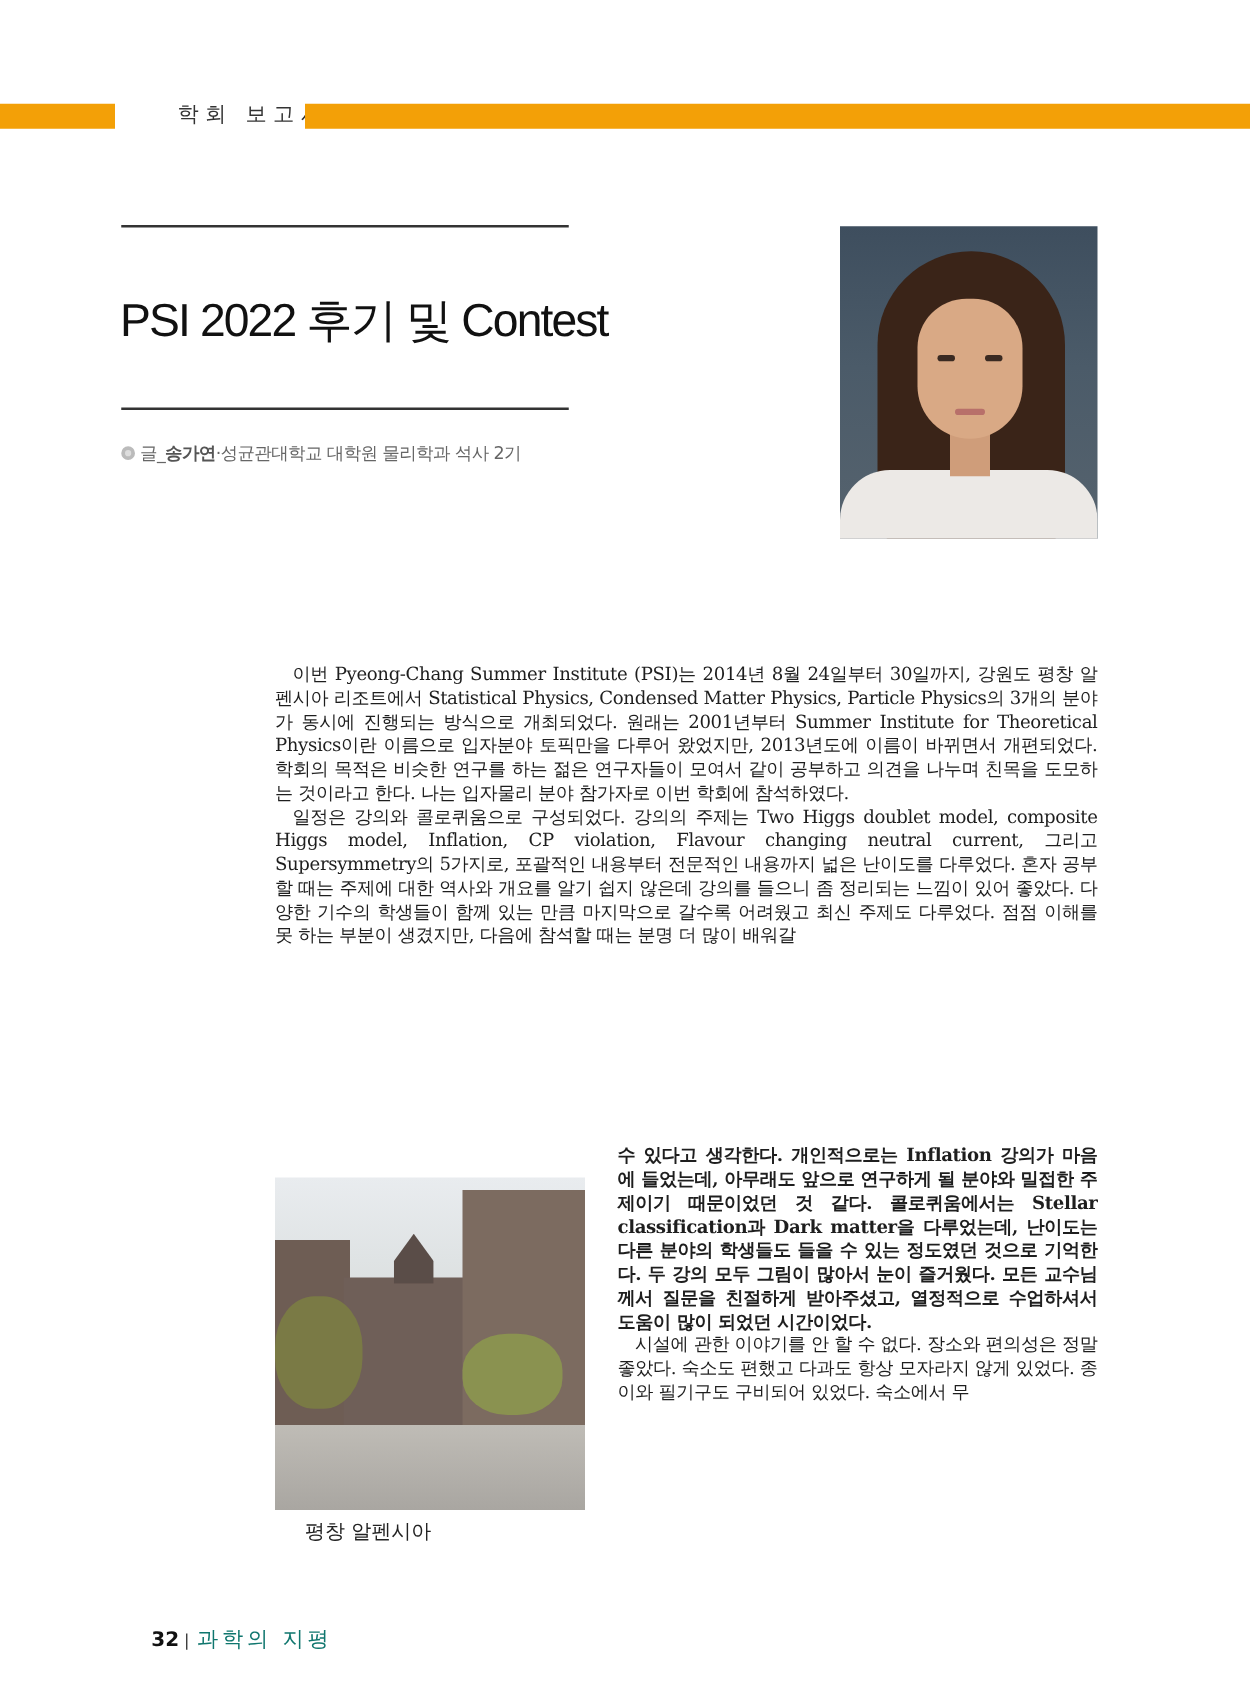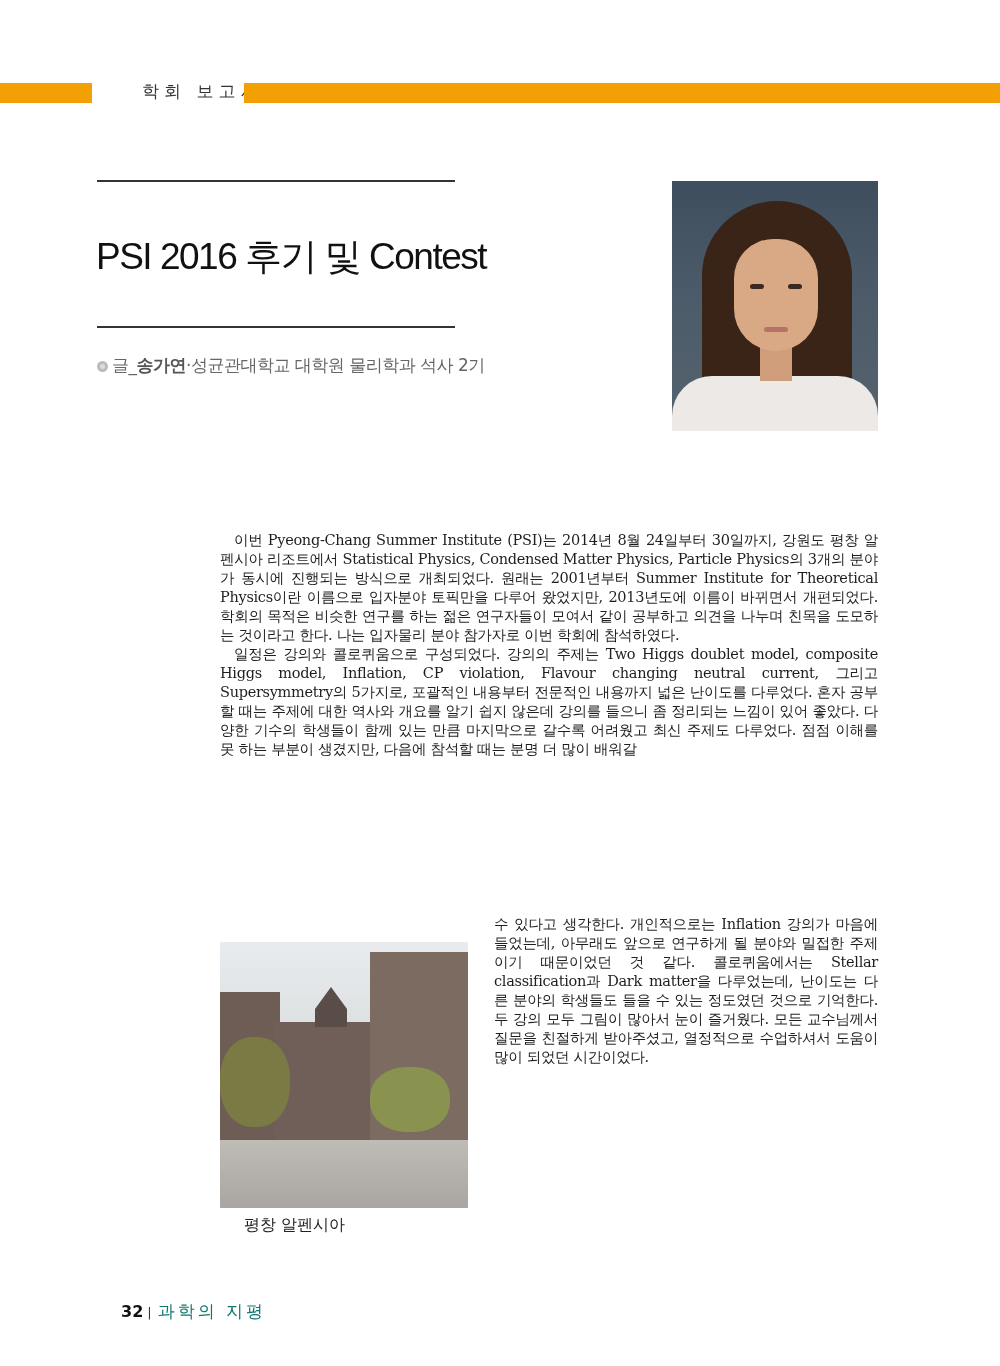--- a/index.html
+++ b/index.html
@@ -11,21 +11,21 @@
   .band-right { position:absolute; left:244px; top:83px; width:756px; height:20px; background:#f3a007; }
   .section-label { position:absolute; left:102px; top:80px; font-size:17px; letter-spacing:5px;
                    color:#333; font-family:"DejaVu Sans", sans-serif; white-space:nowrap;margin-left:40px; }
 
   
   .rule { position:absolute; left:97px; width:358px; height:2px; background:#333; }
   .rule.top { top:180px; }
   .rule.bottom { top:326px; }
   .title { position:absolute; left:96px; top:232px; font-size:37px; letter-spacing:-1.5px;
            color:#111; font-family:"Liberation Sans", sans-serif; white-space:nowrap; }
-  .byline { position:absolute; left:97px; top:354px; font-size:17px; color:#666;
+  .byline { position:absolute; left:97px; top:354px; font-size:14px; color:#666;
             font-family:"DejaVu Sans", sans-serif; white-space:nowrap; letter-spacing:-0.5px; }
   .byline .bullet { display:inline-block; width:9px; height:9px; border-radius:50%;
                     border:3px solid #bbb; background:#ddd; vertical-align:-1px; margin-right:4px; box-sizing:content-box; width:5px; height:5px; }
   .byline .name { color:#555; font-weight:bold; }
 
   
   .portrait { position:absolute; left:672px; top:181px; width:206px; height:250px; overflow:hidden;
               background:linear-gradient(180deg,#3e4e5e 0%,#4b5b69 45%,#56636e 100%); }
   .portrait .hair { position:absolute; left:30px; top:20px; width:150px; height:240px;
                     border-radius:75px 75px 30px 30px; background:#3a2418; }
@@ -37,21 +37,21 @@
   .portrait .eye { position:absolute; top:103px; width:14px; height:5px; border-radius:3px; background:#3a2a22; }
   .portrait .mouth { position:absolute; left:92px; top:146px; width:24px; height:5px; border-radius:3px; background:#b8706a; }
 
   
   .body-text { position:absolute; font-family:"DejaVu Serif", "Liberation Serif", serif;
                font-size:14.5px; line-height:19px; color:#1e1e1e; text-align:justify;
                letter-spacing:-0.3px; }
   .block-full { left:220px; top:531px; width:658px; }
   .block-right { left:494px; top:915px; width:384px; }
   .body-text p { margin:0; text-indent:14px; }
-  .body-text p.cont { text-indent:0; }
+  .body-text p.cont { text-indent:0;font-weight:bold; }
 
   
   .photo { position:absolute; left:220px; top:942px; width:248px; height:266px; overflow:hidden;
            background:linear-gradient(180deg,#e9ecef 0%,#dfe3e4 25%,#c9c4be 100%); }
   .photo .bldg-r { position:absolute; left:150px; top:10px; width:98px; height:215px; background:#7c6b60; }
   .photo .bldg-c { position:absolute; left:55px; top:80px; width:110px; height:150px; background:#6f5f58; }
   .photo .tower { position:absolute; left:95px; top:45px; width:32px; height:40px; background:#5a4d48;
                   clip-path:polygon(50% 0,100% 55%,100% 100%,0 100%,0 55%); }
   .photo .bldg-l { position:absolute; left:0; top:50px; width:60px; height:190px; background:#6e5d54; }
   .photo .tree-l { position:absolute; left:0; top:95px; width:70px; height:90px; border-radius:45%; background:#7a7a45; }
@@ -69,21 +69,21 @@
   .footer .mag { font-size:17px; color:#0f766e; letter-spacing:3px; }
 </style>
 </head>
 <body>
 
 <div class="band-left"></div>
 <div class="section-label">학회 보고서Ⅱ</div>
 <div class="band-right"></div>
 
 <div class="rule top"></div>
-<h1 class="title" style="margin:0;font-weight:normal;">PSI 2016 후기 및 Contest</h1>
+<h1 class="title" style="margin:0;font-weight:normal;">PSI 2022 후기 및 Contest</h1>
 <div class="rule bottom"></div>
 
 <div class="byline">
   <span class="bullet"></span><span>글_</span><span class="name">송가연</span><span>·성균관대학교 대학원 물리학과 석사 2기</span>
 </div>
 
 <div class="portrait">
   <div class="hair"></div>
   <div class="shirt"></div>
   <div class="neck"></div>
@@ -104,17 +104,18 @@
   <div class="tower"></div>
   <div class="bldg-r"></div>
   <div class="tree-l"></div>
   <div class="tree-r"></div>
   <div class="road"></div>
 </div>
 <div class="photo-caption">평창 알펜시아</div>
 
 <div class="body-text block-right">
   <p class="cont">수 있다고 생각한다. 개인적으로는 Inflation 강의가 마음에 들었는데, 아무래도 앞으로 연구하게 될 분야와 밀접한 주제이기 때문이었던 것 같다. 콜로퀴움에서는 Stellar classification과 Dark matter을 다루었는데, 난이도는 다른 분야의 학생들도 들을 수 있는 정도였던 것으로 기억한다. 두 강의 모두 그림이 많아서 눈이 즐거웠다. 모든 교수님께서 질문을 친절하게 받아주셨고, 열정적으로 수업하셔서 도움이 많이 되었던 시간이었다.</p>
+  <p>시설에 관한 이야기를 안 할 수 없다. 장소와 편의성은 정말 좋았다. 숙소도 편했고 다과도 항상 모자라지 않게 있었다. 종이와 필기구도 구비되어 있었다. 숙소에서 무</p>
 </div>
 
 <div class="footer">
   <span class="page-num">32</span><span class="sep">|</span><span class="mag">과학의 지평</span>
 </div>
 
 </body></html>

